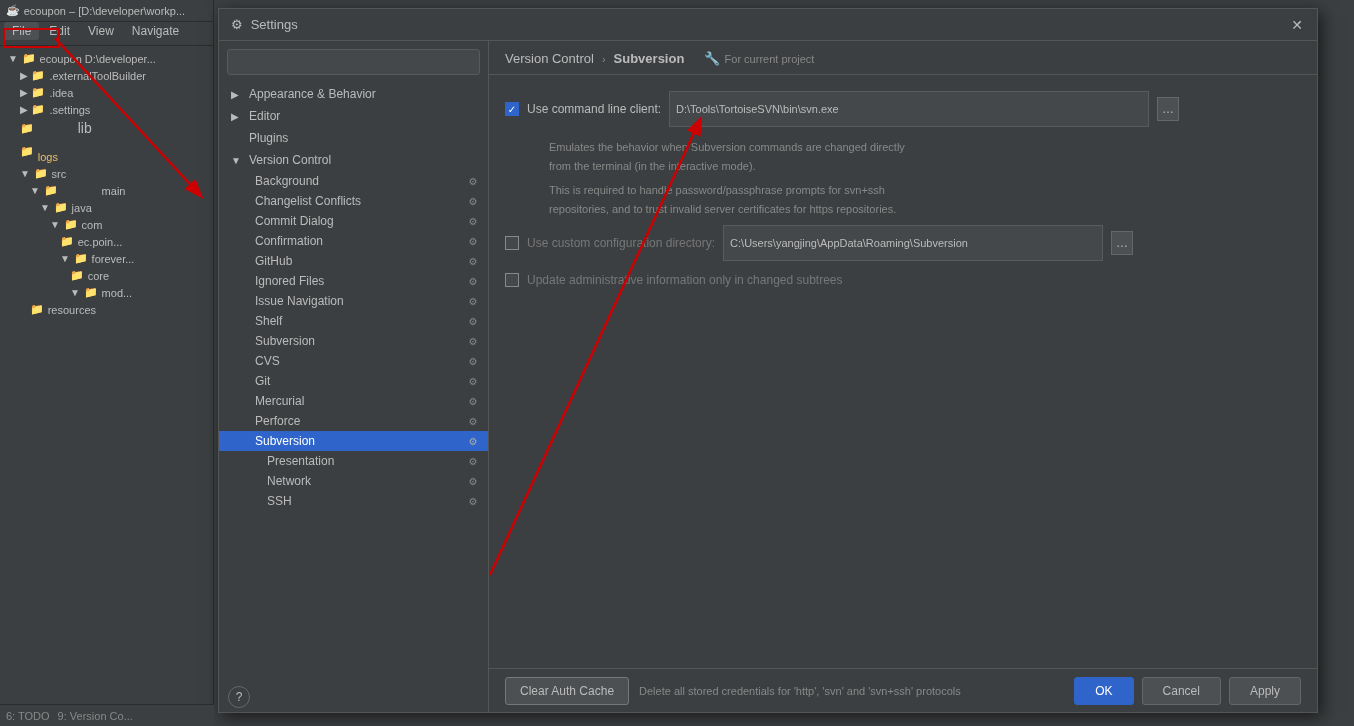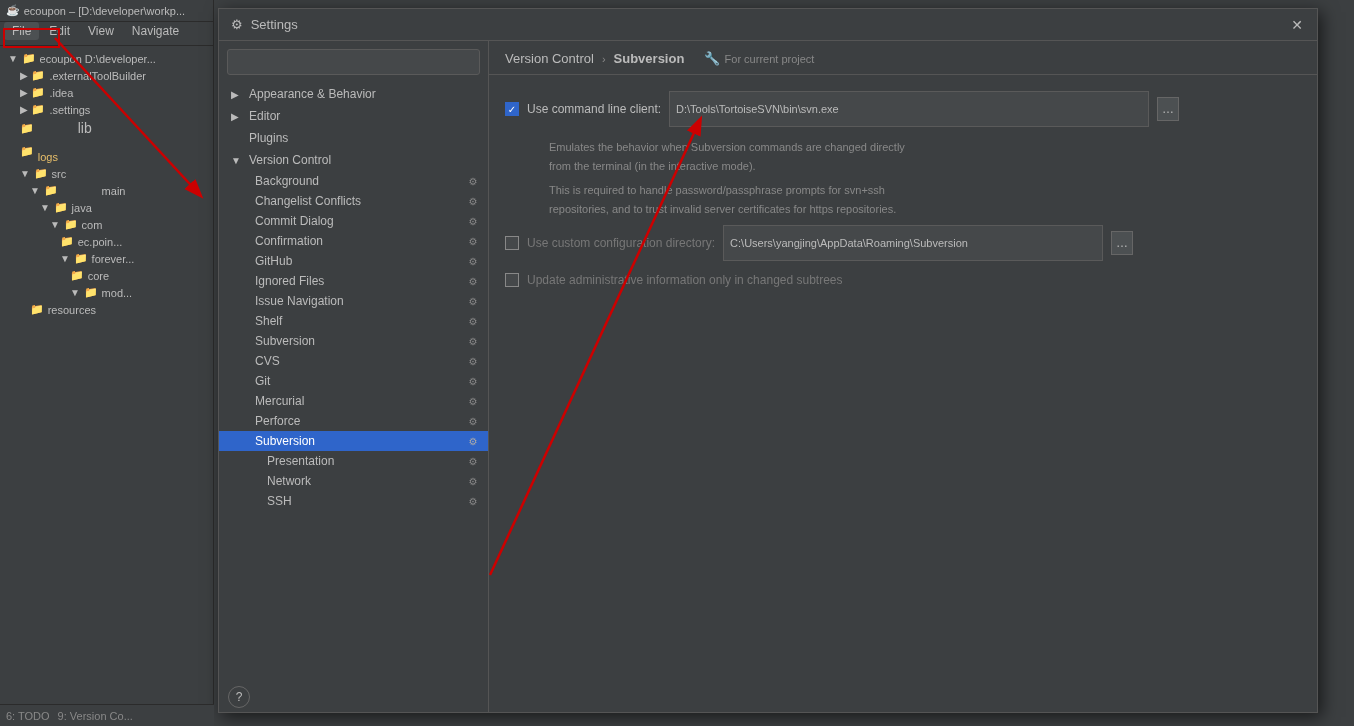--- a/index.html
+++ b/index.html
@@ -628,20 +628,31 @@
           <div class="input-btn">…</div>
         </div>
 
         <div class="setting-row" style="margin-top:8px;">
           <div class="checkbox"></div>
           <span class="setting-label disabled-label">Update administrative information only in changed subtrees</span>
         </div>
 
       </div>
 
+      <div class="dialog-footer">
+        <div class="footer-left">
+          <button class="clear-cache-btn">Clear Auth Cache</button>
+          <span class="cache-desc">Delete all stored credentials for 'http', 'svn' and 'svn+ssh' protocols</span>
+        </div>
+        <div class="footer-right">
+          <button class="footer-btn primary">OK</button>
+          <button class="footer-btn">Cancel</button>
+          <button class="footer-btn">Apply</button>
+        </div>
+      </div>
     </div>
   </div>
 </div>
 
 <div style="position:absolute; bottom:18px; left:228px; z-index:10;">
   <div class="help-icon">?</div>
 </div>
 
 <svg style="position:absolute; top:0; left:0; width:1354px; height:726px; pointer-events:none; z-index:20;" xmlns="http://www.w3.org/2000/svg">
 

